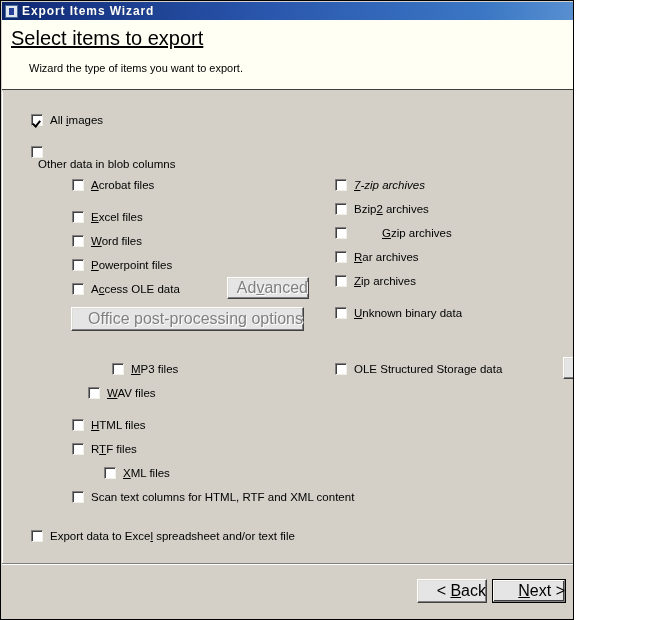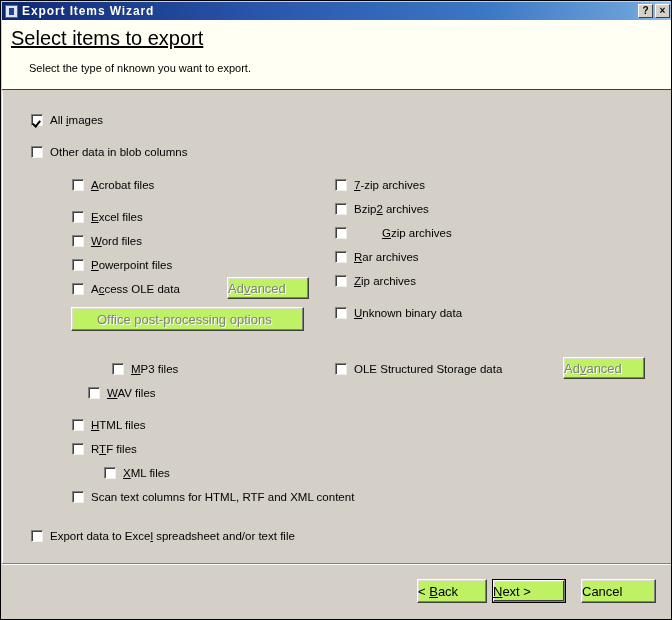--- a/index.html
+++ b/index.html
@@ -7,21 +7,21 @@
     padding: 0;
     background: #ffffff;
   }
   body {
     font-family: "Liberation Sans", sans-serif;
     -webkit-font-smoothing: none;
   }
 
   #window {
     position: relative;
-    width: 672px;
+    width: 574px;
     height: 620px;
     box-sizing: border-box;
     background: #d4d0c8;
     border: 1px solid #000000;
     overflow: hidden;
   }
 
   
   #titlebar {
     position: absolute;
@@ -186,32 +186,32 @@
     white-space: nowrap;
   }
   .cblabel u {
     text-decoration: underline;
   }
 
   
   .btn {
     position: absolute;
     box-sizing: border-box;
-    background: #bef264;
+    background: #e5e5e5;
     border-top: 1px solid #ffffff;
     border-left: 1px solid #ffffff;
     border-right: 1px solid #404040;
     border-bottom: 1px solid #404040;
     box-shadow: inset -1px -1px 0 #808080, inset 1px 1px 0 #dfdcd5;
-    font-size: 13px;
+    font-size: 16px;
     font-family: "Liberation Sans", sans-serif;
     color: #000000;
     display: flex;
     align-items: center;
-    justify-content: flex-start;
+    justify-content: flex-end;
     cursor: default;
     white-space: nowrap;
   }
   .btn.disabled {
     color: #808080;
     text-shadow: 1px 1px 0 #ffffff;
   }
   .btn.default {
     border: 1px solid #000000;
     box-shadow: inset -1px -1px 0 #808080, inset 1px 1px 0 #ffffff,
@@ -228,31 +228,31 @@
     <div id="title-icon"></div>
     <div id="title-text">Export Items Wizard</div>
     <div id="titlebar-buttons">
       <div class="tb-btn">?</div>
       <div class="tb-btn">×</div>
     </div>
   </div>
 
   <div id="header">
     <div id="header-title">Select items to export</div>
-    <div id="header-sub">Select the type of nknown you want to export.</div>
+    <div id="header-sub">Wizard the type of items you want to export.</div>
   </div>
 
   <div id="body-panel">
 
     <div class="cbrow" style="left:28px; top:23px;">
       <span class="cbox checked"></span>
       <span class="cblabel">All <u>i</u>mages</span>
     </div>
 
-    <div class="cbrow" style="left:28px; top:55px;">
+    <div class="cbrow" style="left:28px; top:55px;flex-direction:column;">
       <span class="cbox"></span>
       <span class="cblabel">Other data in blob columns</span>
     </div>
 
     <div class="cbrow" style="left:69px; top:88px;">
       <span class="cbox"></span>
       <span class="cblabel"><u>A</u>crobat files</span>
     </div>
     <div class="cbrow" style="left:69px; top:120px;">
       <span class="cbox"></span>
@@ -272,21 +272,21 @@
     </div>
 
     <div class="btn disabled" style="left:224px; top:186px; width:82px; height:22px;">
       <span>Ad<u>v</u>anced</span>
     </div>
 
     <div class="btn disabled" style="left:68px; top:216px; width:233px; height:24px;padding-left:25px;">
       <span>Office post-processing options</span>
     </div>
 
-    <div class="cbrow" style="left:332px; top:88px;">
+    <div class="cbrow" style="left:332px; top:88px;font-style:italic;">
       <span class="cbox"></span>
       <span class="cblabel"><u>7</u>-zip archives</span>
     </div>
     <div class="cbrow" style="left:332px; top:112px;">
       <span class="cbox"></span>
       <span class="cblabel">Bzip<u>2</u> archives</span>
     </div>
     <div class="cbrow" style="left:332px; top:136px;gap:28px;">
       <span class="cbox"></span>
       <span class="cblabel"><u>G</u>zip archives</span>

